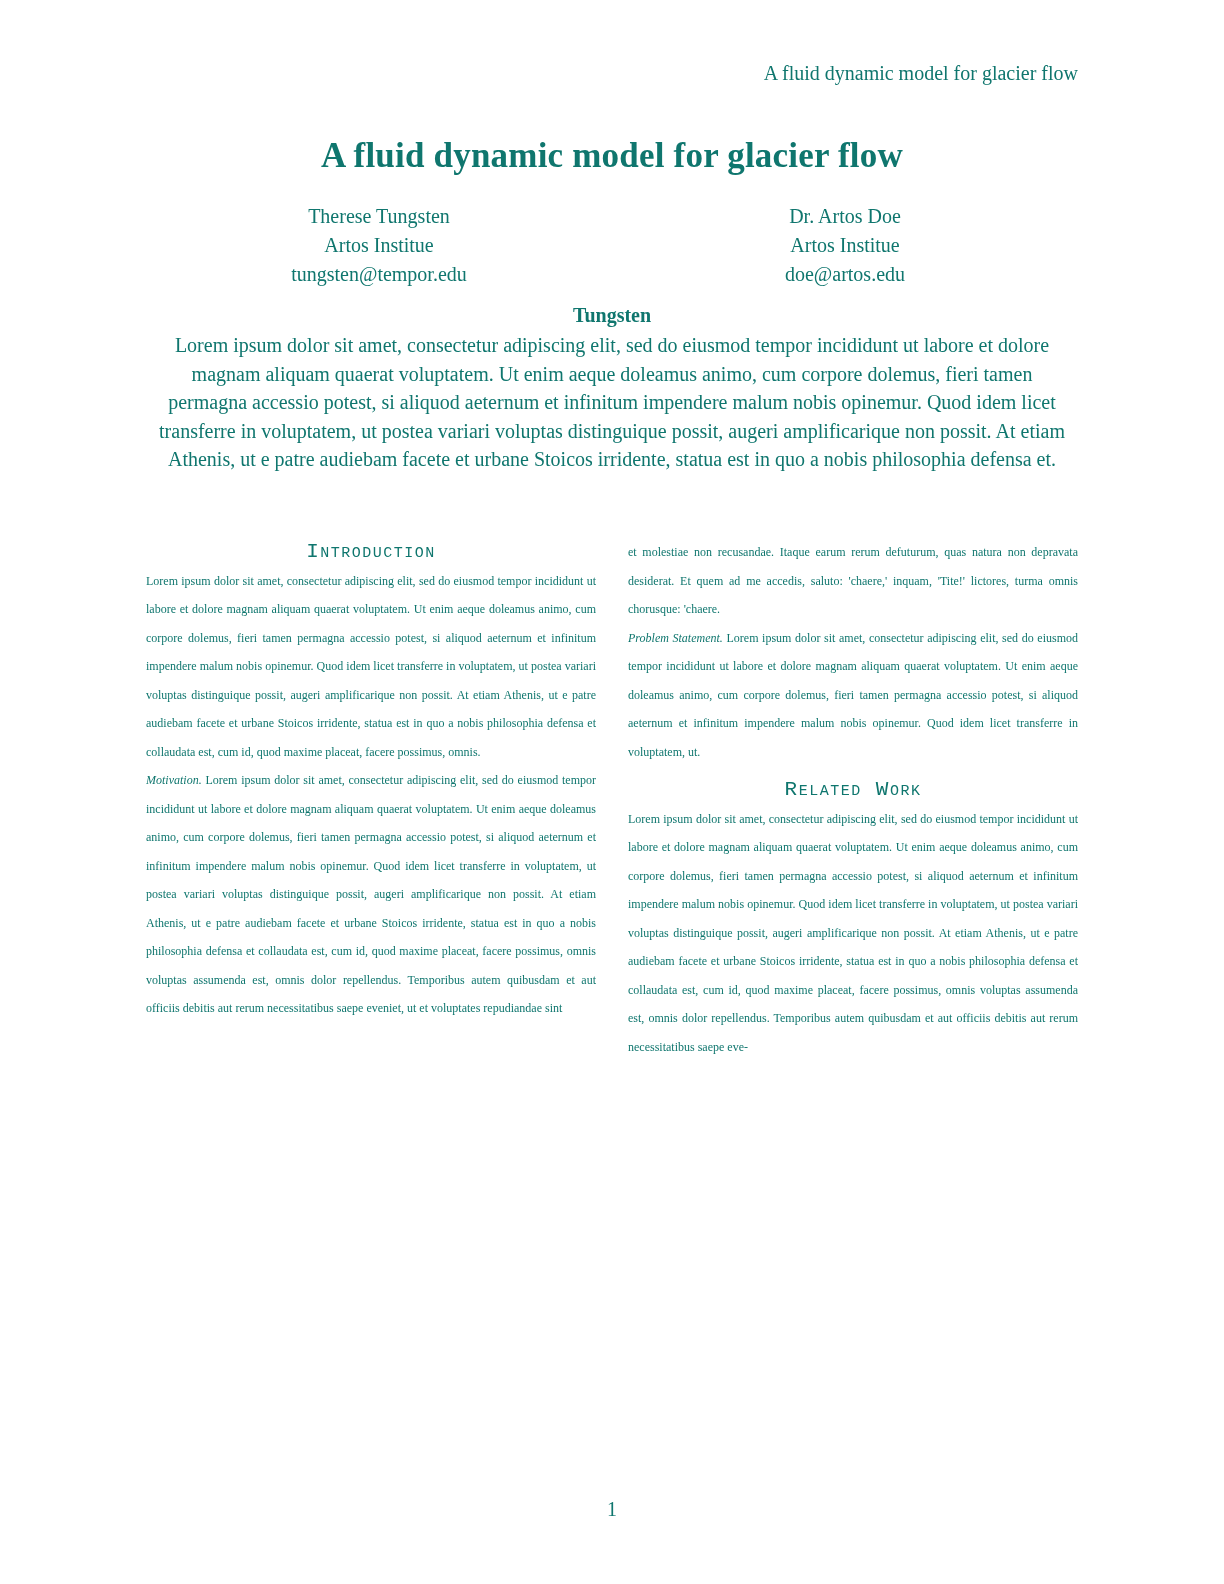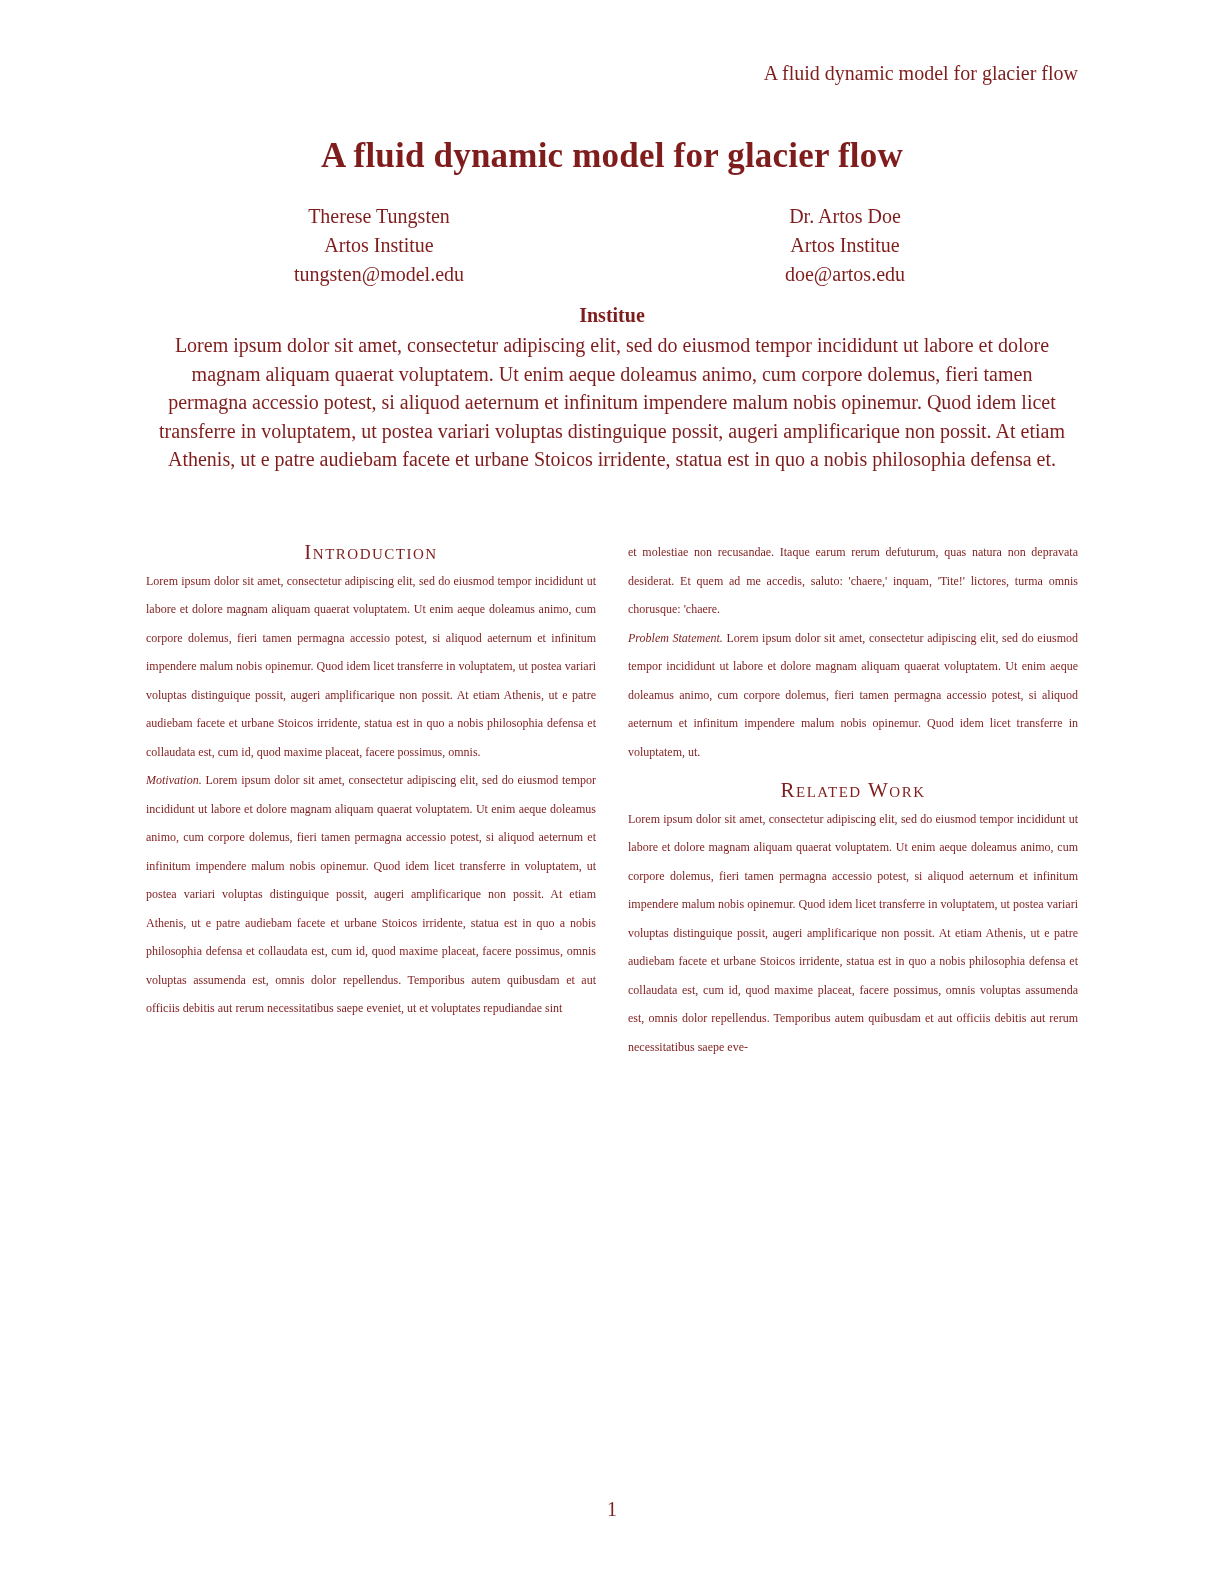--- a/index.html
+++ b/index.html
@@ -2,21 +2,21 @@
 <html><head>
 <meta charset="utf-8">
 <style>
   * { margin: 0; padding: 0; box-sizing: border-box; }
   html, body { background: #ffffff; }
   .page {
     position: relative;
     width: 1224px;
     height: 1584px;
     background: #ffffff;
-    color: #7f1d1d;
+    color: #0f766e;
     font-family: "Liberation Serif", "DejaVu Serif", serif;
     overflow: hidden;
   }
   .running-header {
     position: absolute;
     top: 60px;
     left: 146px;
     width: 932px;
     text-align: right;
     font-size: 20px;
@@ -77,20 +77,21 @@
     overflow: hidden;
   }
   .column { width: 450px; }
   .section-heading {
     font-size: 21px;
     font-weight: 400;
     font-variant: small-caps;
     letter-spacing: 1.5px;
     text-align: center;
     line-height: 28.5px;
+    font-family: Liberation Mono, monospace;
   }
   .section-heading.spaced { margin-top: 10px; }
   .body-para {
     font-size: 12px;
     line-height: 28.5px;
     text-align: justify;
   }
   .para-gap { }
   .runin { font-style: italic; }
   .page-number {
@@ -109,30 +110,30 @@
 <div class="page">
 
   <div class="running-header">A fluid dynamic model for glacier flow</div>
 
   <h1 class="paper-title">A fluid dynamic model for glacier flow</h1>
 
   <div class="authors">
     <div class="author">
       <div>Therese Tungsten</div>
       <div>Artos Institue</div>
-      <div>tungsten@model.edu</div>
+      <div>tungsten@tempor.edu</div>
     </div>
     <div class="author">
       <div>Dr. Artos Doe</div>
       <div>Artos Institue</div>
       <div>doe@artos.edu</div>
     </div>
   </div>
 
-  <div class="abstract-heading">Institue</div>
+  <div class="abstract-heading">Tungsten</div>
 
   <p class="abstract-text">Lorem ipsum dolor sit amet, consectetur adipiscing elit, sed do eiusmod tempor incididunt ut labore et dolore magnam aliquam quaerat voluptatem. Ut enim aeque doleamus animo, cum corpore dolemus, fieri tamen permagna accessio potest, si aliquod aeternum et infinitum impendere malum nobis opinemur. Quod idem licet transferre in voluptatem, ut postea variari voluptas distinguique possit, augeri amplificarique non possit. At etiam Athenis, ut e patre audiebam facete et urbane Stoicos irridente, statua est in quo a nobis philosophia defensa et.</p>
 
   <div class="columns">
 
     <div class="column">
       <h2 class="section-heading">Introduction</h2>
       <p class="body-para">Lorem ipsum dolor sit amet, consectetur adipiscing elit, sed do eiusmod tempor incididunt ut labore et dolore magnam aliquam quaerat voluptatem. Ut enim aeque doleamus animo, cum corpore dolemus, fieri tamen permagna accessio potest, si aliquod aeternum et infinitum impendere malum nobis opinemur. Quod idem licet transferre in voluptatem, ut postea variari voluptas distinguique possit, augeri amplificarique non possit. At etiam Athenis, ut e patre audiebam facete et urbane Stoicos irridente, statua est in quo a nobis philosophia defensa et collaudata est, cum id, quod maxime placeat, facere possimus, omnis.</p>
       <p class="body-para para-gap"><span class="runin">Motivation.</span> <span>Lorem ipsum dolor sit amet, consectetur adipiscing elit, sed do eiusmod tempor incididunt ut labore et dolore magnam aliquam quaerat voluptatem. Ut enim aeque doleamus animo, cum corpore dolemus, fieri tamen permagna accessio potest, si aliquod aeternum et infinitum impendere malum nobis opinemur. Quod idem licet transferre in voluptatem, ut postea variari voluptas distinguique possit, augeri amplificarique non possit. At etiam Athenis, ut e patre audiebam facete et urbane Stoicos irridente, statua est in quo a nobis philosophia defensa et collaudata est, cum id, quod maxime placeat, facere possimus, omnis voluptas assumenda est, omnis dolor repellendus. Temporibus autem quibusdam et aut officiis debitis aut rerum necessitatibus saepe eveniet, ut et voluptates repudiandae sint</span></p>
     </div>

